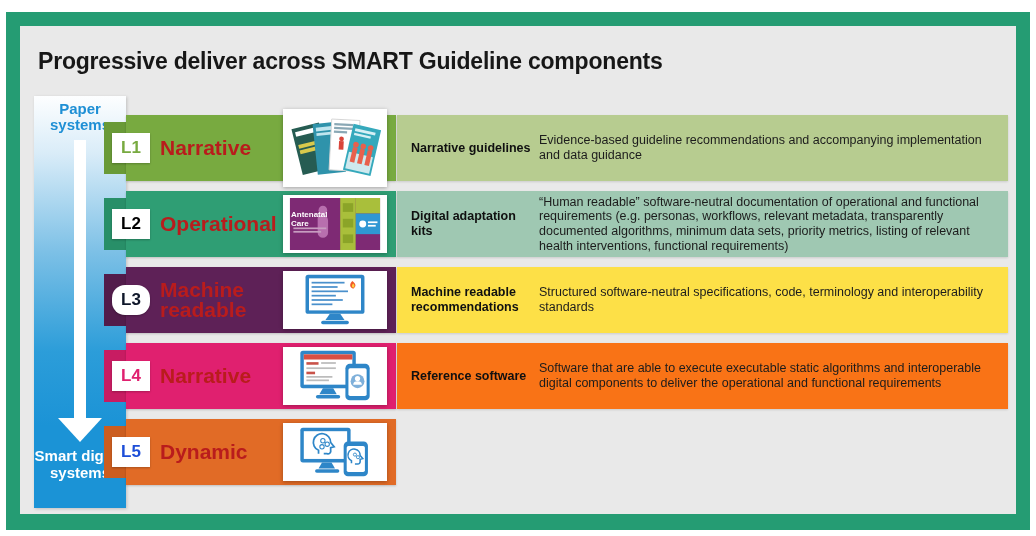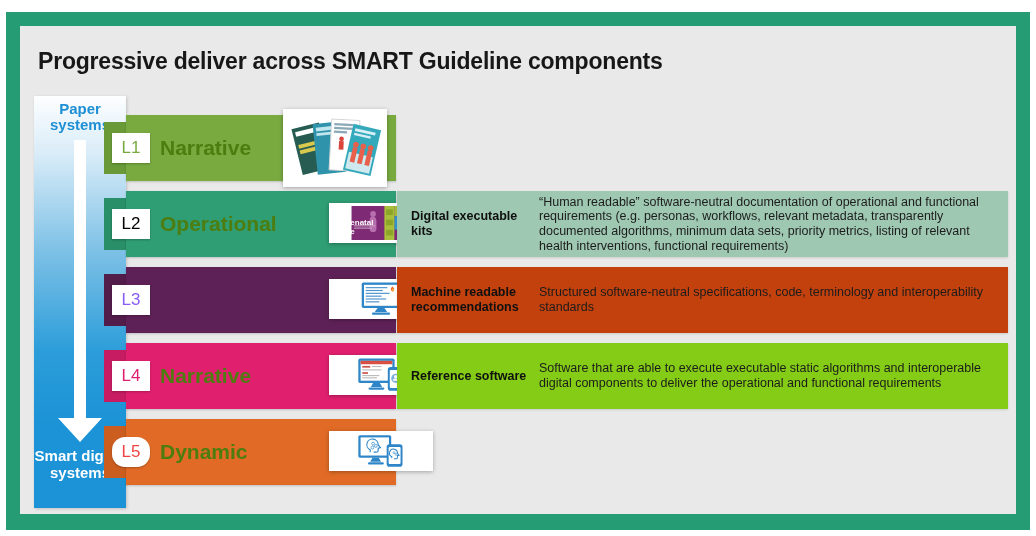--- a/index.html
+++ b/index.html
@@ -17,27 +17,27 @@
   .axis-shaft{position:absolute;left:40px;top:44px;width:12px;height:278px;background:#ffffff;}
   .axis-head{position:absolute;left:24px;top:322px;width:0;height:0;
              border-left:22px solid transparent;border-right:22px solid transparent;border-top:24px solid #ffffff;}
   .axis-bottom{position:absolute;left:0;top:352px;width:100%;text-align:center;color:#ffffff;font-size:15px;font-weight:bold;line-height:1.12;}
 
   
   .row{position:absolute;left:104px;width:904px;height:66px;}
   .row-tab{position:absolute;left:0;top:7px;width:24px;height:52px;}
   .row-bar{position:absolute;left:22px;top:0;width:270px;height:66px;box-shadow:0 1px 2px rgba(0,0,0,0.18);}
   .row-badge{position:absolute;left:8px;top:18px;width:38px;height:30px;background:#ffffff;
-             display:flex;align-items:center;justify-content:center;font-size:17px;font-weight:normal;
+             display:flex;align-items:center;justify-content:center;font-size:17px;font-weight:bold;
              box-shadow:0 1px 2px rgba(0,0,0,0.25);}
   .row-name{position:absolute;left:56px;top:0;width:140px;height:66px;display:flex;align-items:center;
-            color:#4d7c0f;font-size:21px;font-weight:bold;line-height:0.95;}
+            color:#b91c1c;font-size:21px;font-weight:bold;line-height:0.95;}
   .icon-box{position:absolute;left:179px;width:104px;background:#ffffff;border:3px solid #ffffff;
             box-sizing:border-box;box-shadow:0 1px 4px rgba(0,0,0,0.3);overflow:hidden;}
-  .icon-mid{top:12px;height:40px;margin-left:46px;}
+  .icon-mid{top:4px;height:58px;}
   .icon-tall{top:-6px;height:78px;}
   .icon-box svg{display:block;width:100%;height:100%;}
   .light-box{position:absolute;left:293px;top:0;width:611px;height:66px;box-shadow:0 1px 2px rgba(0,0,0,0.12);}
   .sub-label{position:absolute;left:14px;top:0;width:122px;height:100%;display:flex;align-items:center;
              font-size:12.5px;font-weight:bold;color:#101010;line-height:1.2;}
   .desc{position:absolute;left:142px;right:16px;top:0;height:100%;display:flex;align-items:center;
         font-size:12.5px;color:#1c1c1c;line-height:1.18;}
   .dak-caption{position:absolute;left:5px;top:13px;width:48px;color:#ffffff;font-size:8px;font-weight:bold;line-height:1.1;}
 </style>
 </head>
@@ -91,20 +91,24 @@
           <g fill="#e8604c">
               <rect x="70" y="36" width="5" height="16"></rect>
               <circle cx="72.5" cy="33" r="3"></circle>
             <rect x="78" y="36" width="5" height="16"></rect>
               <circle cx="80.5" cy="33" r="3"></circle>
             <rect x="86" y="36" width="5" height="16"></rect>
               <circle cx="88.5" cy="33" r="3"></circle>
             </g>
           </g>
       </svg>
+    </div>
+    <div class="light-box" style="background: rgb(183, 204, 144);">
+      <div class="sub-label">Narrative guidelines</div>
+      <div class="desc">Evidence-based guideline recommendations and accompanying implementation and data guidance</div>
     </div>
   </div>
 
   <div class="row" style="top:191px">
     <div class="row-tab" style="background: rgb(40, 143, 104);"></div>
     <div class="row-bar" style="background: rgb(47, 158, 116);"></div>
     <div class="row-badge" style="color: #000000;">L2</div>
     <div class="row-name">Operational</div>
     <div class="icon-box icon-mid">
       <svg viewBox="0 0 104 60">
@@ -120,48 +124,49 @@
           <rect x="90" y="31" width="9" height="2" fill="#ffffff"></rect>
         <rect x="76" y="42" width="28" height="18" fill="#7e2a74"></rect>
         <path d="M36 18 a8 8 0 0 1 8 8 v14 a6 6 0 0 1 -12 0 v-14 a8 8 0 0 1 4 -8" fill="#b86fae"></path>
         <circle cx="38" cy="14" r="5" fill="#b86fae"></circle>
         <rect x="4" y="34" width="38" height="2" fill="#c79dc0"></rect>
           <rect x="4" y="38" width="32" height="2" fill="#c79dc0"></rect>
       </svg>
       <div class="dak-caption">Antenatal Care</div>
     </div>
     <div class="light-box" style="background: rgb(159, 200, 178);">
-      <div class="sub-label">Digital executable kits</div>
+      <div class="sub-label">Digital adaptation kits</div>
       <div class="desc">“Human readable” software-neutral documentation of operational and functional requirements (e.g. personas, workflows, relevant metadata, transparently documented algorithms, minimum data sets, priority metrics, listing of relevant health interventions, functional requirements)</div>
     </div>
   </div>
 
   <div class="row" style="top:267px">
     <div class="row-tab" style="background: rgb(82, 28, 75);"></div>
     <div class="row-bar" style="background: rgb(94, 33, 87);"></div>
-    <div class="row-badge" style="color: #8b5cf6;">L3</div>
+    <div class="row-badge" style="color: #0f172a; border-radius: 13px;">L3</div>
+    <div class="row-name">Machine readable</div>
     <div class="icon-box icon-mid">
       <svg viewBox="0 0 104 60">
         <rect x="18" y="1" width="68" height="45" rx="3" fill="#2e86c8"></rect>
         <rect x="22" y="5" width="60" height="37" fill="#ffffff"></rect>
         <g fill="#4a90cc">
             <rect x="25" y="9" width="38" height="2"></rect>
             <rect x="25" y="14" width="30" height="2"></rect>
           <rect x="25" y="19" width="42" height="2"></rect>
             <rect x="25" y="24" width="28" height="2"></rect>
           <rect x="25" y="29" width="36" height="2"></rect>
             <rect x="25" y="34" width="24" height="2"></rect>
           </g>
         <path d="M72 8 c4 3 5 6 1 9 c-5 -2 -4 -6 -1 -9" fill="#f05a28"></path>
         <path d="M73 11 c2 2 2 4 0 5 c-2 -1 -2 -3 0 -5" fill="#ffd23f"></path>
         <path d="M46 46 L58 46 L63 53 L41 53 Z" fill="#2e86c8"></path>
         <rect x="36" y="54" width="32" height="4" rx="2" fill="#2e86c8"></rect>
       </svg>
     </div>
-    <div class="light-box" style="background: #c2410c;">
+    <div class="light-box" style="background: #fde047;">
       <div class="sub-label">Machine readable recommendations</div>
       <div class="desc">Structured software-neutral specifications, code, terminology and interoperability standards</div>
     </div>
   </div>
 
   <div class="row" style="top:343px">
     <div class="row-tab" style="background: rgb(200, 28, 98);"></div>
     <div class="row-bar" style="background: rgb(224, 32, 111);"></div>
     <div class="row-badge" style="color: rgb(224, 32, 111);">L4</div>
     <div class="row-name">Narrative</div>
@@ -182,30 +187,30 @@
           </g>
         <path d="M38 44 L50 44 L54 51 L34 51 Z" fill="#2e86c8"></path>
         <rect x="30" y="52" width="28" height="4" rx="2" fill="#2e86c8"></rect>
         <rect x="64" y="16" width="28" height="42" rx="5" fill="#2e86c8"></rect>
         <rect x="67.5" y="21" width="21" height="32" rx="2" fill="#ffffff"></rect>
         <circle cx="78" cy="36" r="8" fill="#7fb0da"></circle>
         <circle cx="78" cy="33" r="3" fill="#ffffff"></circle>
         <path d="M73 40 a5 4 0 0 1 10 0 Z" fill="#ffffff"></path>
       </svg>
     </div>
-    <div class="light-box" style="background: #84cc16;">
+    <div class="light-box" style="background: #f97316;">
       <div class="sub-label">Reference software</div>
       <div class="desc">Software that are able to execute executable static algorithms and interoperable digital components to deliver the operational and functional requirements</div>
     </div>
   </div>
 
   <div class="row" style="top:419px">
     <div class="row-tab" style="background: rgb(203, 93, 31);"></div>
     <div class="row-bar" style="background: rgb(225, 107, 38);"></div>
-    <div class="row-badge" style="color: #ef4444; border-radius: 13px;">L5</div>
+    <div class="row-badge" style="color: #1d4ed8;">L5</div>
     <div class="row-name">Dynamic</div>
     <div class="icon-box icon-mid">
       <svg viewBox="0 0 104 60">
         <rect x="12" y="2" width="58" height="40" rx="3" fill="#2e86c8"></rect>
         <rect x="16" y="6" width="50" height="32" fill="#ffffff"></rect>
         <path d="M33 32 v-4 a10 10 0 1 1 14 -9 l4 5 l-4 1 v4 a3 3 0 0 1 -4 3 h-4 v0" fill="none" stroke="#2e86c8" stroke-width="2"></path>
         <g fill="none" stroke="#2e86c8" stroke-width="1.2">
           <circle cx="38" cy="17" r="2.5"></circle>
             <circle cx="43" cy="21" r="2.5"></circle>
             <circle cx="37" cy="24" r="2.5"></circle>

